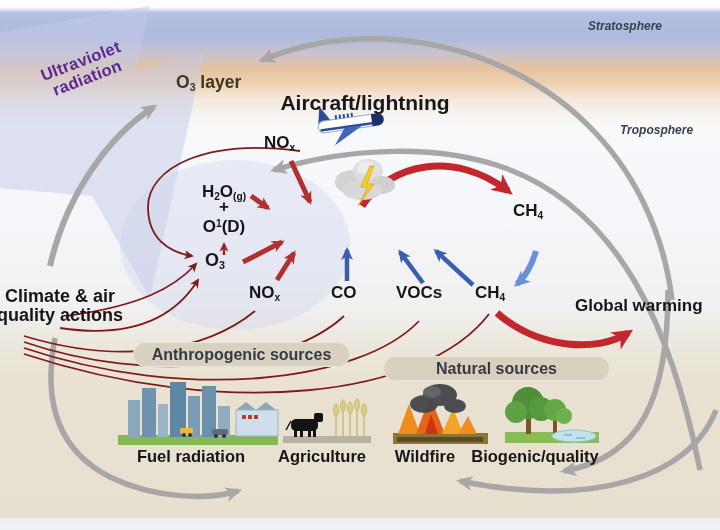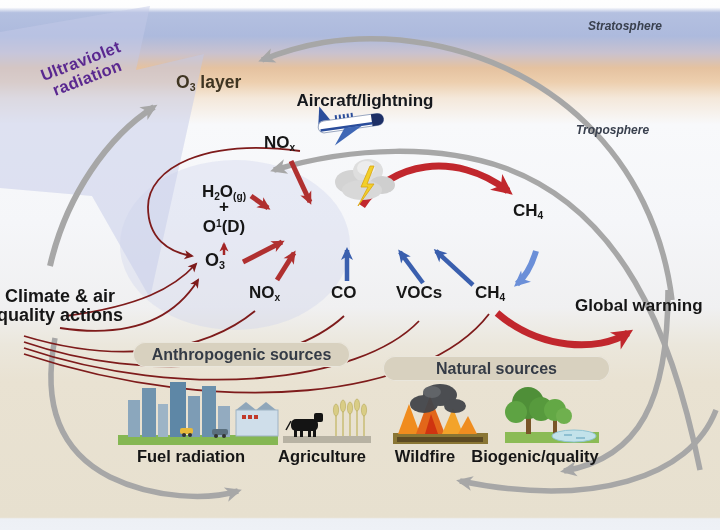--- a/index.html
+++ b/index.html
@@ -209,30 +209,30 @@
       </g>
       <g>
         <ellipse cx="574" cy="436" rx="22" ry="6" fill="#c2e2ea" stroke="#8fc4d4" stroke-width="1"></ellipse>
         <line x1="564" y1="435" x2="572" y2="435" stroke="#6aa9c0" stroke-width="1.2"></line>
         <line x1="576" y1="438" x2="585" y2="438" stroke="#6aa9c0" stroke-width="1.2"></line>
       </g>
     </g>
   </svg>
 
   <div class="lbl it atmo" style="left:588px;top:20px">Stratosphere</div>
-  <div class="lbl it atmo" style="left:576px;top:124px">Troposphere</div>
+  <div class="lbl it atmo" style="left:620px;top:124px">Troposphere</div>
 
   <div class="lbl uv ctr" style="left:24px;top:52px;width:120px">
     <div>Ultraviolet</div>
     <div>radiation</div>
   </div>
 
   <div class="lbl o3layer" style="left:176px;top:73px"><span>O</span><sub>3</sub><span> layer</span></div>
 
-  <div class="lbl ctr" style="left:280px;top:91px;width:170px;font-size:17px;color:#15181d">Aircraft/lightning</div>
+  <div class="lbl ctr" style="left:280px;top:91px;width:170px;font-size:21px;color:#15181d">Aircraft/lightning</div>
 
   <div class="lbl chem" style="left:264px;top:133px"><span>NO</span><sub>x</sub></div>
 
   <div class="lbl chem ctr" style="left:186px;top:182px;width:76px"><span>H</span><sub>2</sub><span>O</span><sub>(g)</sub></div>
   <div class="lbl chem ctr" style="left:186px;top:197px;width:76px">+</div>
   <div class="lbl chem ctr" style="left:186px;top:217px;width:76px"><span>O</span><sup>1</sup><span>(D)</span></div>
   <div class="lbl" style="left:205px;top:250px;font-size:18px"><span>O</span><sub>3</sub></div>
 
 
   <div class="lbl ctr" style="left:458px;top:201px;width:140px;font-size:17px">

